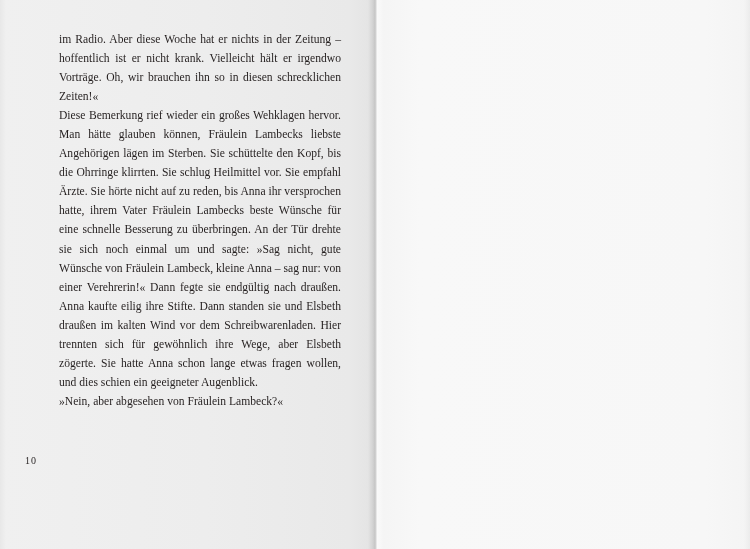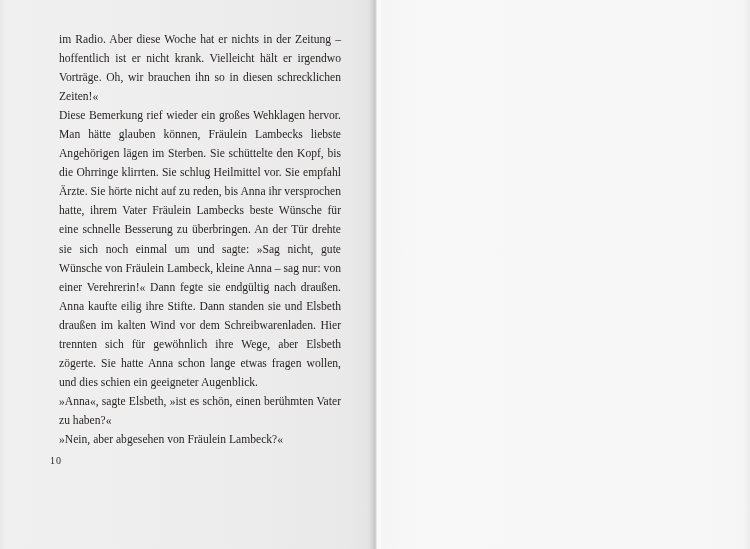--- a/index.html
+++ b/index.html
@@ -80,21 +80,20 @@
   .para.flush-last {
     text-align-last: justify;
   }
 
   .folio {
     position: absolute;
     font-size: 10px;
     letter-spacing: 1.1px;
     color: #2b2727;
     font-variant-numeric: oldstyle-nums;
-    margin-left: 25px;
   }
 
   .folio-left {
     left: 25px;
     top: 455px;
   }
 
   
   .paper-edge {
     position: absolute;
@@ -111,21 +110,20 @@
 
 <div id="book-spread">
 
   <div class="page page-left">
     <div class="paper-edge left-edge"></div>
 
     <div class="text-block">
       <p class="para flush-last">im Radio. Aber diese Woche hat er nichts in der Zeitung – hoffentlich ist er nicht krank. Vielleicht hält er irgendwo Vorträge. Oh, wir brauchen ihn so in diesen schrecklichen Zeiten!«</p>
       <p class="para flush-last">Diese Bemerkung rief wieder ein großes Wehklagen hervor. Man hätte glauben können, Fräulein Lambecks liebste Angehörigen lägen im Sterben. Sie schüttelte den Kopf, bis die Ohrringe klirrten. Sie schlug Heilmittel vor. Sie empfahl Ärzte. Sie hörte nicht auf zu reden, bis Anna ihr versprochen hatte, ihrem Vater Fräulein Lambecks beste Wünsche für eine schnelle Besserung zu überbringen. An der Tür drehte sie sich noch einmal um und sagte: »Sag nicht, gute Wünsche von Fräulein Lambeck, kleine Anna – sag nur: von einer Verehrerin!« Dann fegte sie endgültig nach draußen.</p>
       <p class="para">Anna kaufte eilig ihre Stifte. Dann standen sie und Elsbeth draußen im kalten Wind vor dem Schreibwarenladen. Hier trennten sich für gewöhnlich ihre Wege, aber Elsbeth zögerte. Sie hatte Anna schon lange etwas fragen wollen, und dies schien ein geeigneter Augenblick.</p>
-      <p class="para">»Anna«, sagte Elsbeth, »ist es schön, einen berühmten Vater zu haben?«</p>
       <p class="para">»Nein, aber abgesehen von Fräulein Lambeck?«</p>
 
     </div>
 
     <div class="folio folio-left">10</div>
   </div>
 
   <div class="page page-right">
     <div class="paper-edge right-edge"></div>
 

